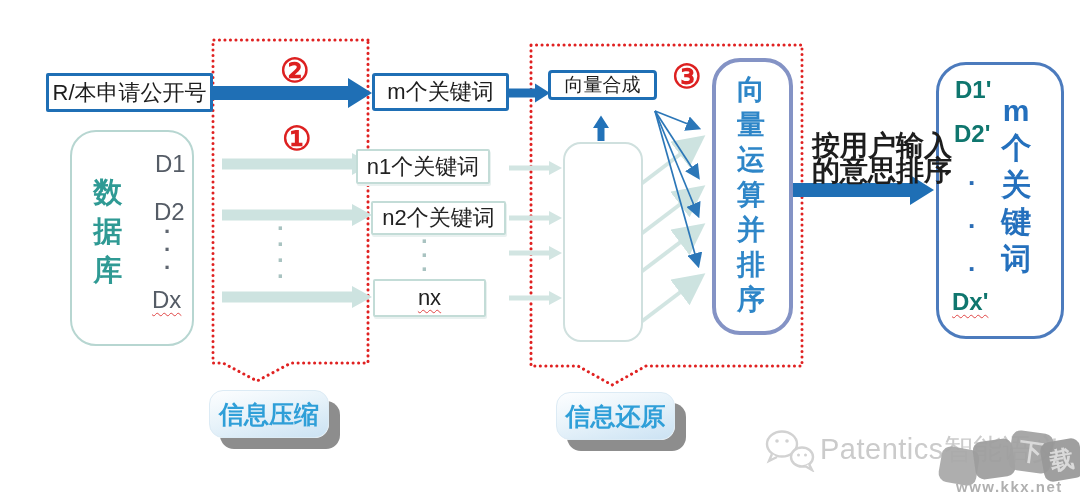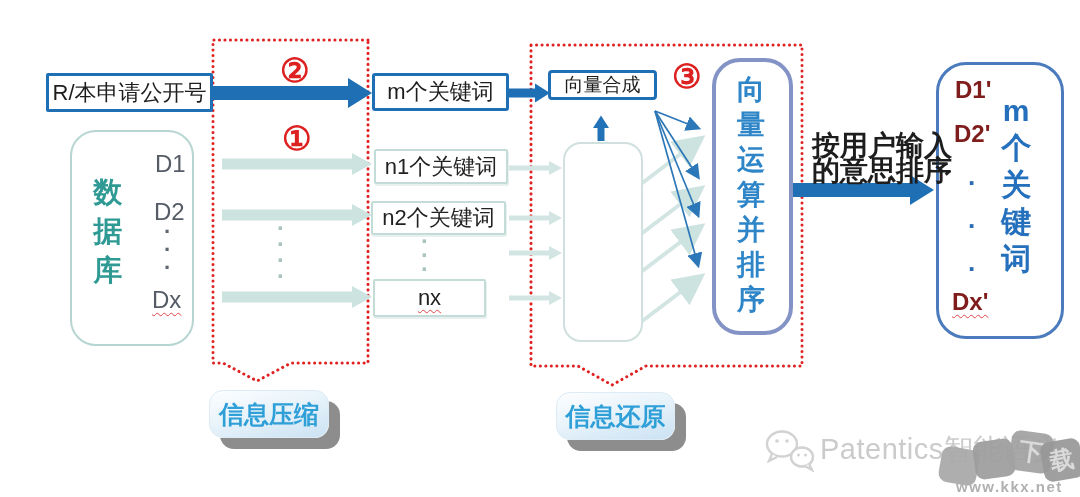--- a/index.html
+++ b/index.html
@@ -8,42 +8,42 @@
     font-family:"Liberation Sans", sans-serif; overflow:hidden;
   }
   #stage * { box-sizing:border-box; }
   svg.layer { position:absolute; left:0; top:0; z-index:1; }
   .node { position:absolute; z-index:2; background:#fff; display:flex; align-items:center; justify-content:center; }
 
   
   .query-box   { left:46px;  top:73px;  width:167px; height:39px; border:3px solid #1f6fb5; font-size:22px; color:#1d1d1d; white-space:nowrap; border-radius:2px; }
   .m-box       { left:372px; top:73px;  width:137px; height:38px; border:3.5px solid #1f6fb5; font-size:22px; color:#1d1d1d; white-space:nowrap; border-radius:3px; }
   .kw-box      { border:2px solid #c3dcd7; font-size:22px; color:#222; white-space:nowrap; border-radius:2px; box-shadow:1px 2px 0 #e9f1f0; }
-  .n1-box      { left:374px; top:149px; width:134px; height:35px; }
+  .n1-box      { left:356px; top:149px; width:134px; height:35px; }
   .n2-box      { left:371px; top:201px; width:135px; height:34px; }
   .nx-box      { left:373px; top:279px; width:113px; height:38px; }
 
   
   .db-box      { left:70px;  top:130px; width:124px; height:216px; border:2.5px solid #b7d6d1; border-radius:26px; }
   .model-box   { left:563px; top:142px; width:80px;  height:200px; border:2.5px solid #cfe0de; border-radius:18px; }
   .synth-box   { left:548px; top:70px;  width:109px; height:30px;  border:3.5px solid #1f6fb5; border-radius:4px; font-size:19px; color:#1c1c1c; white-space:nowrap; }
   .ops-box     { left:712px; top:58px;  width:81px;  height:277px; border:4px solid #8493c5; border-radius:28px; }
   .result-box  { left:936px; top:62px;  width:128px; height:277px; border:3px solid #4c7bbd; border-radius:30px; }
 
   
   .vcol { position:absolute; z-index:3; width:1.08em; word-break:break-all; text-align:center; }
   .db-title     { left:92px;  top:173px; font-size:29px; line-height:39px; font-weight:bold; color:#2f9a94; }
   .model-title  { left:587px; top:146px; font-size:27px; line-height:32px; font-weight:bold; color:#2b7dc0; }
   .ops-title    { left:736px; top:72px;  font-size:28px; line-height:35px; font-weight:bold; color:#2e86c8; }
   .result-title { left:1000px;top:92px;  font-size:30px; line-height:37px; font-weight:bold; color:#2470bd; }
 
   
   .ditem { position:absolute; z-index:3; font-size:24px; white-space:nowrap; }
   .db-item   { color:#555c66; }
-  .res-item  { color:#7f1d1d; font-weight:bold; }
+  .res-item  { color:#0f766e; font-weight:bold; }
   .wavy { text-decoration:underline; text-decoration-style:wavy; text-decoration-color:#e04545; text-decoration-thickness:1px; text-underline-offset:4px; }
 
   
   .dots { position:absolute; z-index:3; display:flex; flex-direction:column; align-items:center; font-weight:bold; }
   .dots span { display:block; }
   .db-dots     { left:164px; top:226px; color:#5f6670;  font-size:22px; } .db-dots span  { height:18px; line-height:12px; }
   .gap-dots    { left:277px; top:222px; color:#a9c3c1;  font-size:24px; } .gap-dots span { height:16px; line-height:11px; }
   .kw-dots     { left:421px; top:236px; color:#a9c3c1;  font-size:24px; } .kw-dots span  { height:14px; line-height:10px; }
   .result-dots { left:968px; top:172px; color:#2b6db5;  font-size:26px; } .result-dots span { height:43px; line-height:22px; }
 

